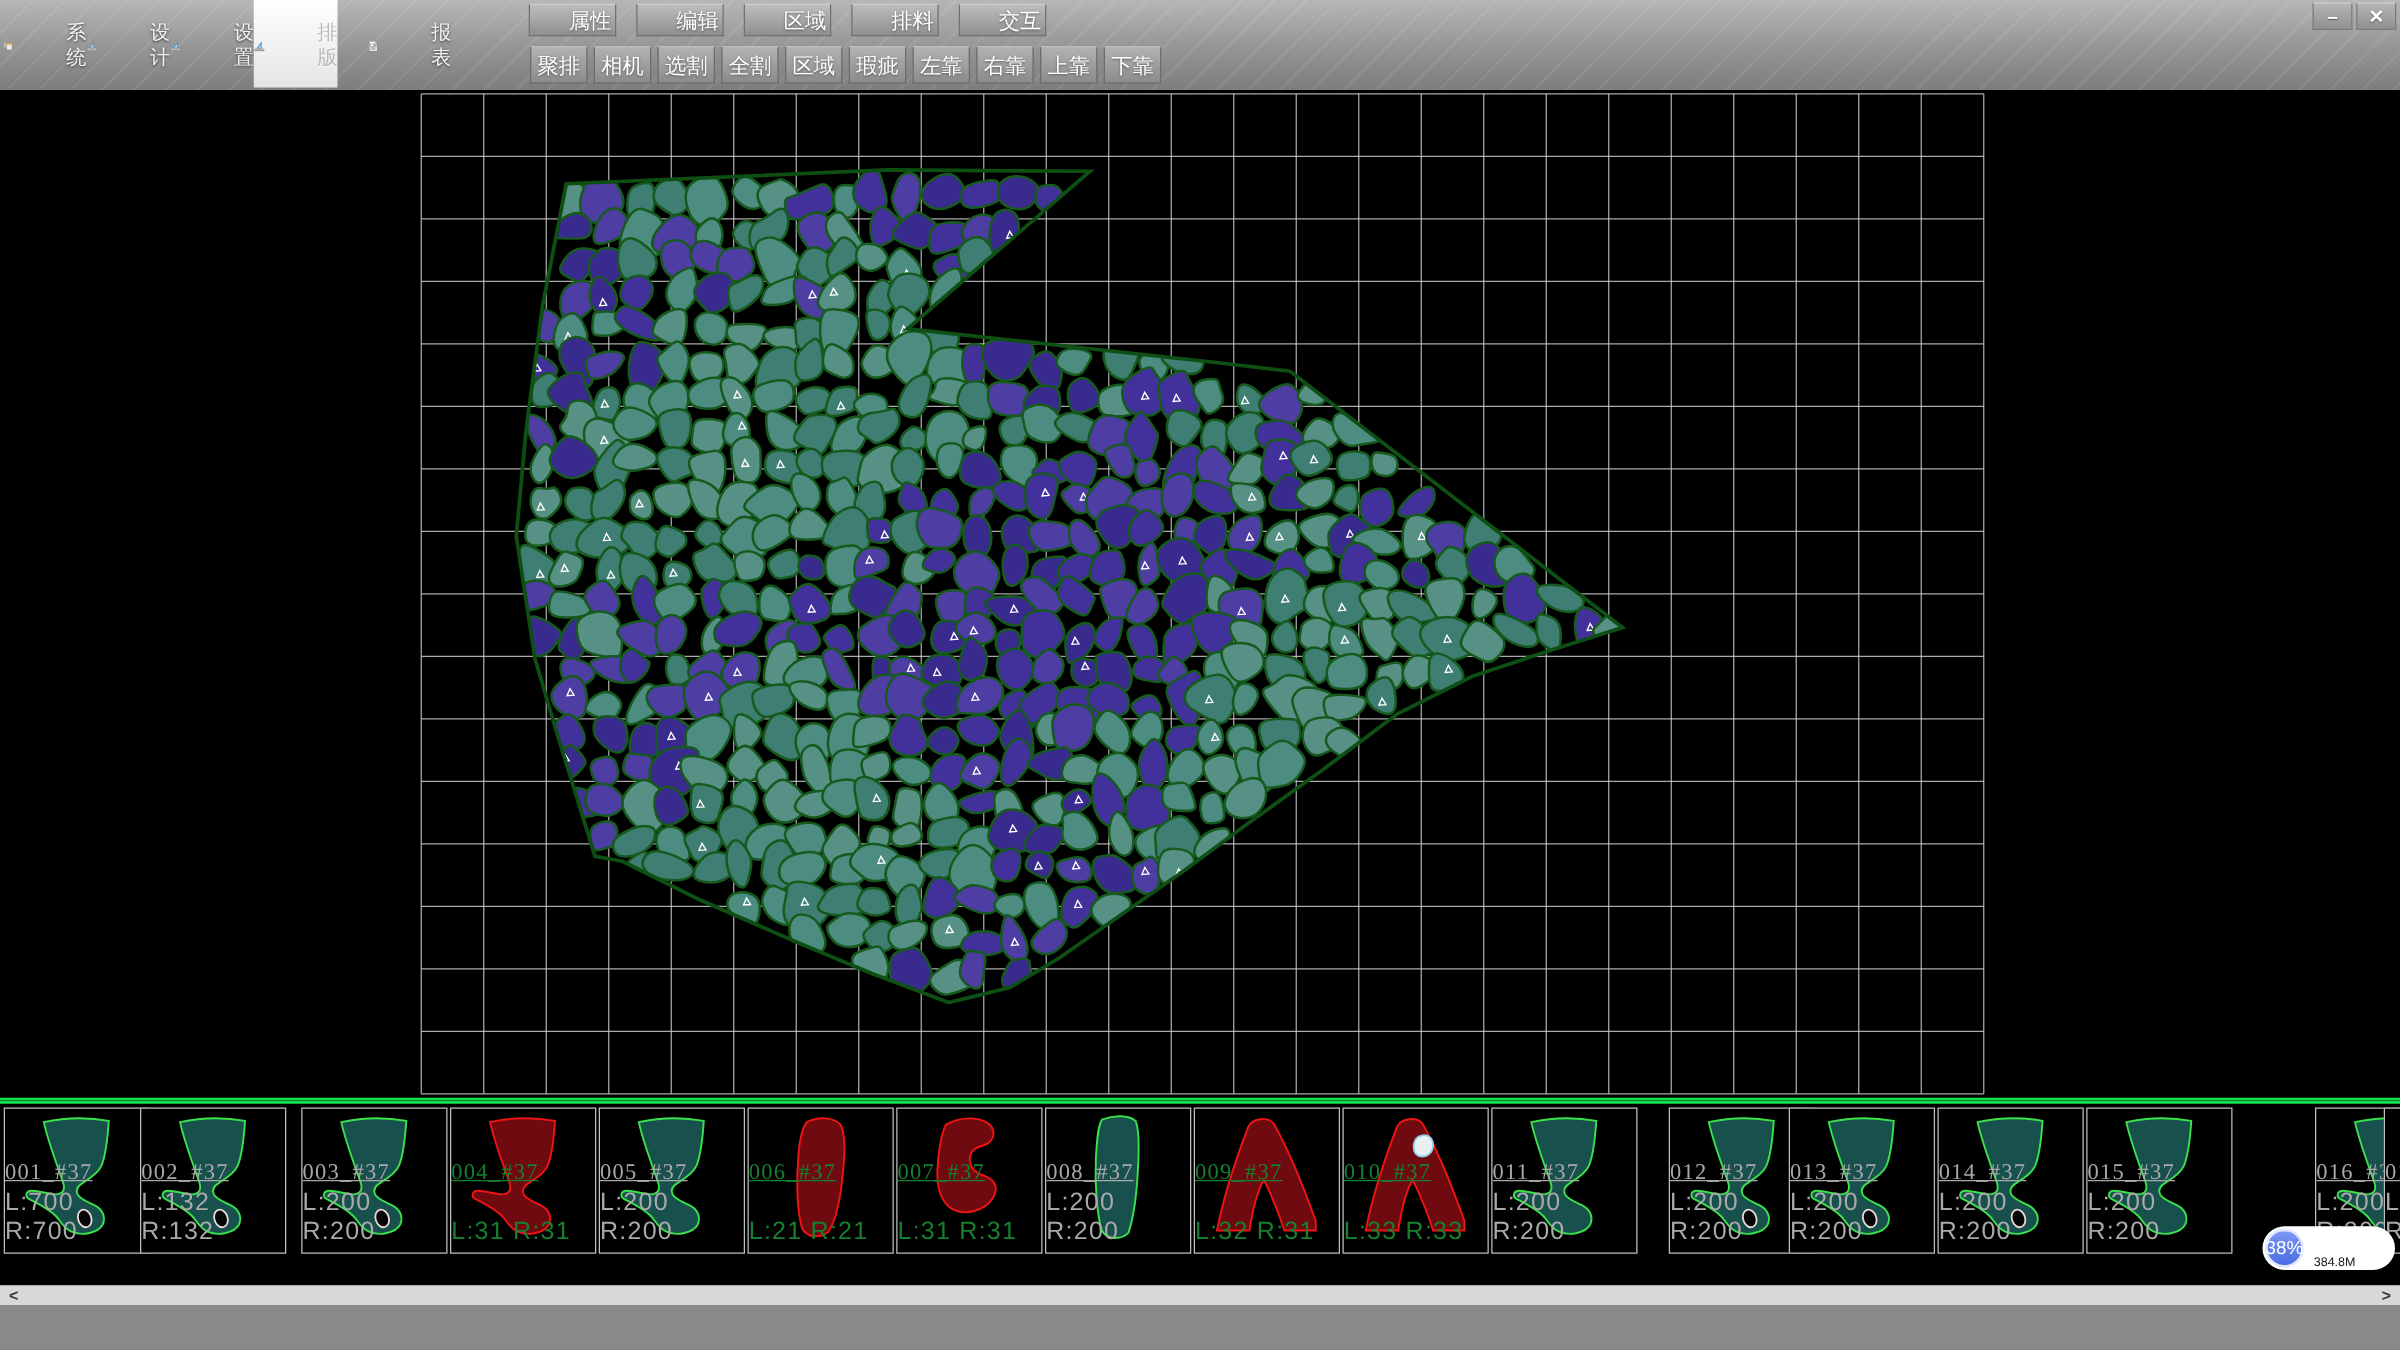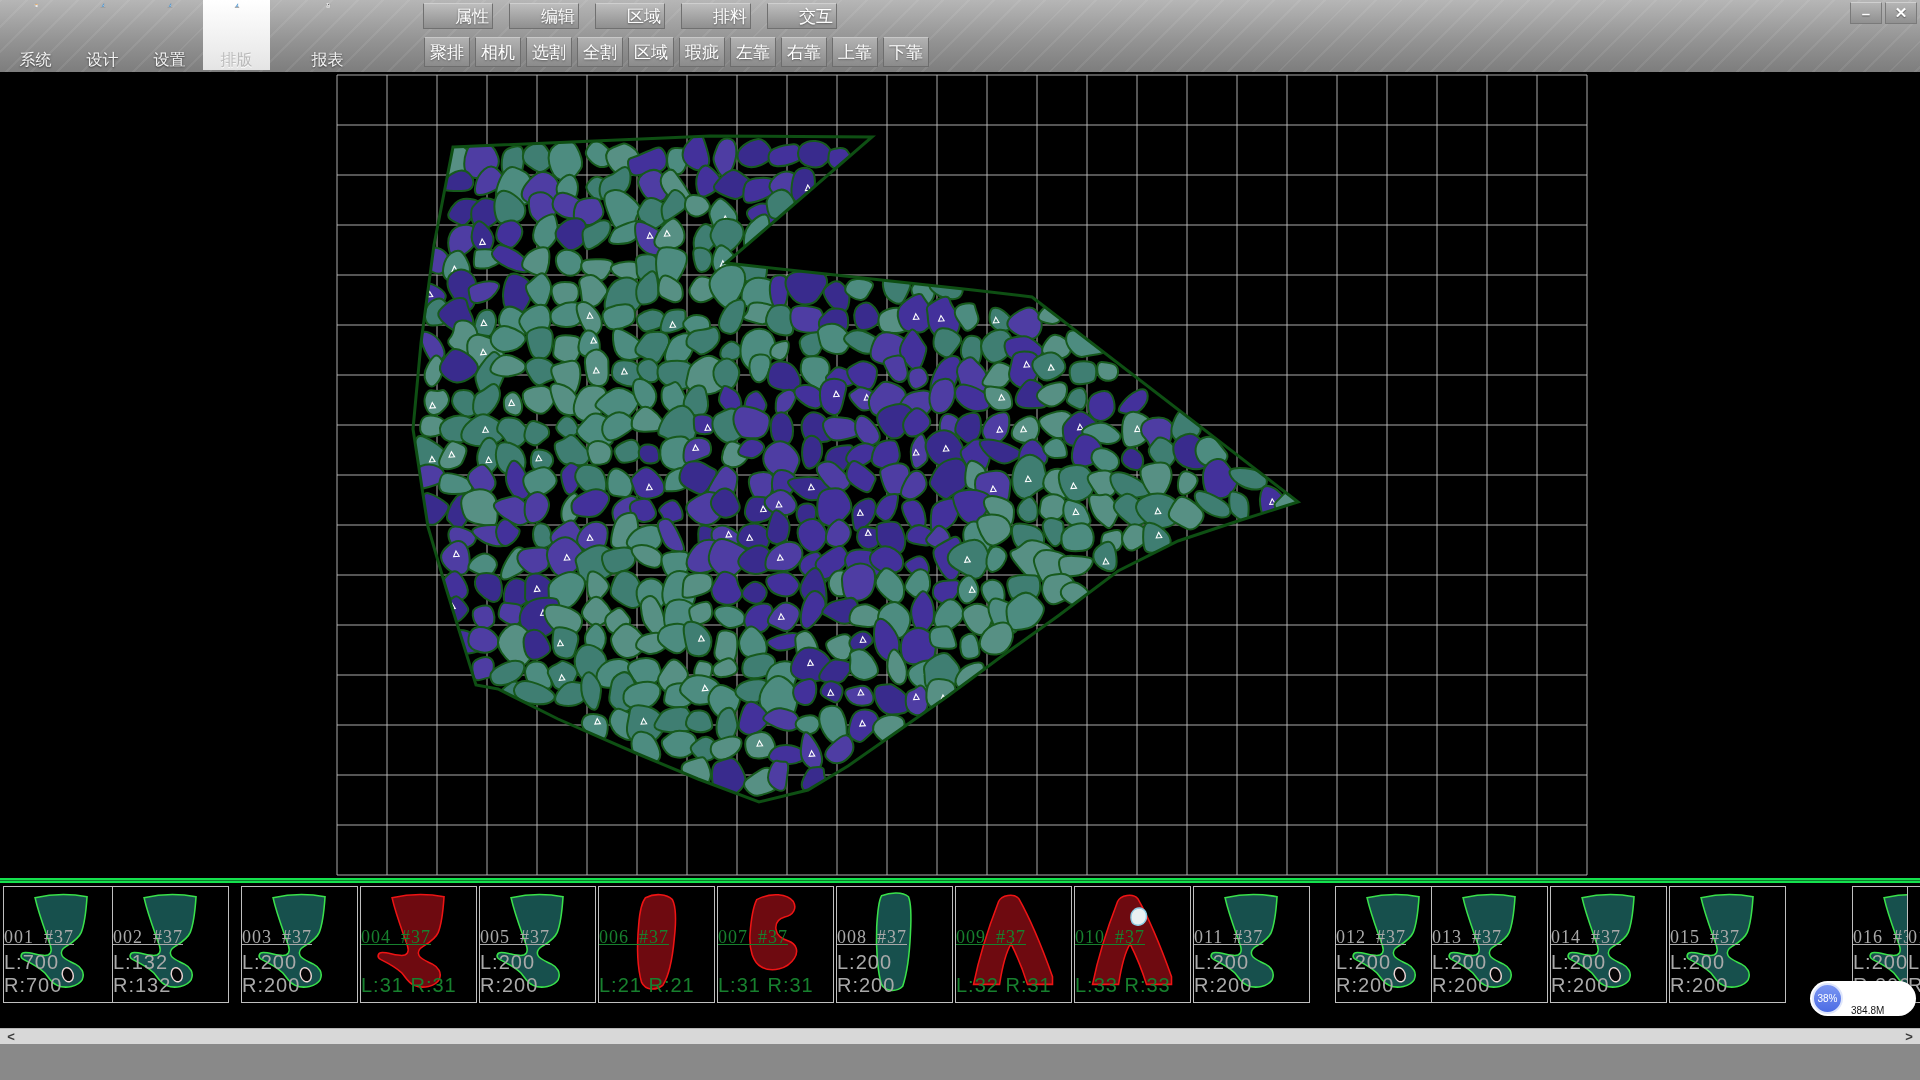--- a/index.html
+++ b/index.html
@@ -5,21 +5,21 @@
   html,body{margin:0;padding:0;background:#2b2b2b;}
   #app{position:relative;width:1920px;height:1080px;background:#000;overflow:hidden;
        font-family:"Liberation Sans",sans-serif;-webkit-font-smoothing:antialiased;}
 
   
   .toolbar{position:absolute;left:0;top:0;width:1920px;height:72px;
            background:linear-gradient(#b6b6b6,#949494 55%,#7d7d7d);border-bottom:2px solid #4c4c4c;}
   .toolbar .texture{position:absolute;inset:0;pointer-events:none;
            background:repeating-linear-gradient(135deg,rgba(255,255,255,.07) 0 2px,transparent 2px 18px);}
   .apps{position:absolute;left:2px;top:0;height:72px;display:flex;}
-  .app{width:67px;height:70px;display:flex;flex-direction:column;align-items:center;
+  .app{width:67px;height:70px;display:flex;flex-direction:row;align-items:center;
        padding-top:3px;box-sizing:border-box;cursor:default;gap:42px;}
   .app.sel{background:linear-gradient(#ffffff,#ededed 70%,#e4e4e4);}
   .app .icon{width:44px;height:44px;}
   .app .albl{font-size:16px;line-height:20px;color:#f5f5f5;text-shadow:0 1px 2px rgba(50,50,50,.95);}
   .app.sel .albl{color:#b9b9b9;text-shadow:0 1px 0 #fff;}
   .app:nth-child(5){margin-left:24px;}
 
   .tabs{position:absolute;left:423px;top:3px;display:flex;gap:16px;}
   .tab{width:70px;height:26px;display:flex;align-items:center;justify-content:center;
        background:linear-gradient(#bdbdbd,#8f8f8f);border:1px solid #707070;border-top-color:#cfcfcf;
@@ -57,21 +57,21 @@
   .sarrow{position:absolute;top:0;width:18px;height:16px;color:#3a3a3a;font-size:13px;font-weight:bold;
           line-height:15px;text-align:center;cursor:default;}
   .sarrow.left{left:2px;}  .sarrow.right{right:2px;}
   .footer{position:absolute;left:0;top:1044px;width:1920px;height:36px;background:#898989;}
 
   
   .badge{position:absolute;left:1810px;top:981px;width:106px;height:35px;background:#fff;
          border-radius:18px;box-shadow:0 1px 4px rgba(0,0,0,.4);z-index:9;cursor:default;}
   .badge .pct{position:absolute;left:2px;top:2px;width:31px;height:31px;border-radius:50%;
          background:linear-gradient(#7b96f2,#4c6ce4);border:2px solid #dfe6fb;box-sizing:border-box;
-         display:flex;align-items:center;justify-content:center;color:#fff;font-size:10px;}
+         display:flex;align-items:center;justify-content:center;color:#fff;font-size:15px;}
   .badge .mem{position:absolute;left:41px;top:0;height:34px;line-height:35px;font-size:10px;color:#161616;margin-top:12px;}
 </style>
 </head>
 <body>
 
 <div id="app">
 
   <div class="toolbar">
     <div class="texture"></div>
     <div class="apps" id="apps">

